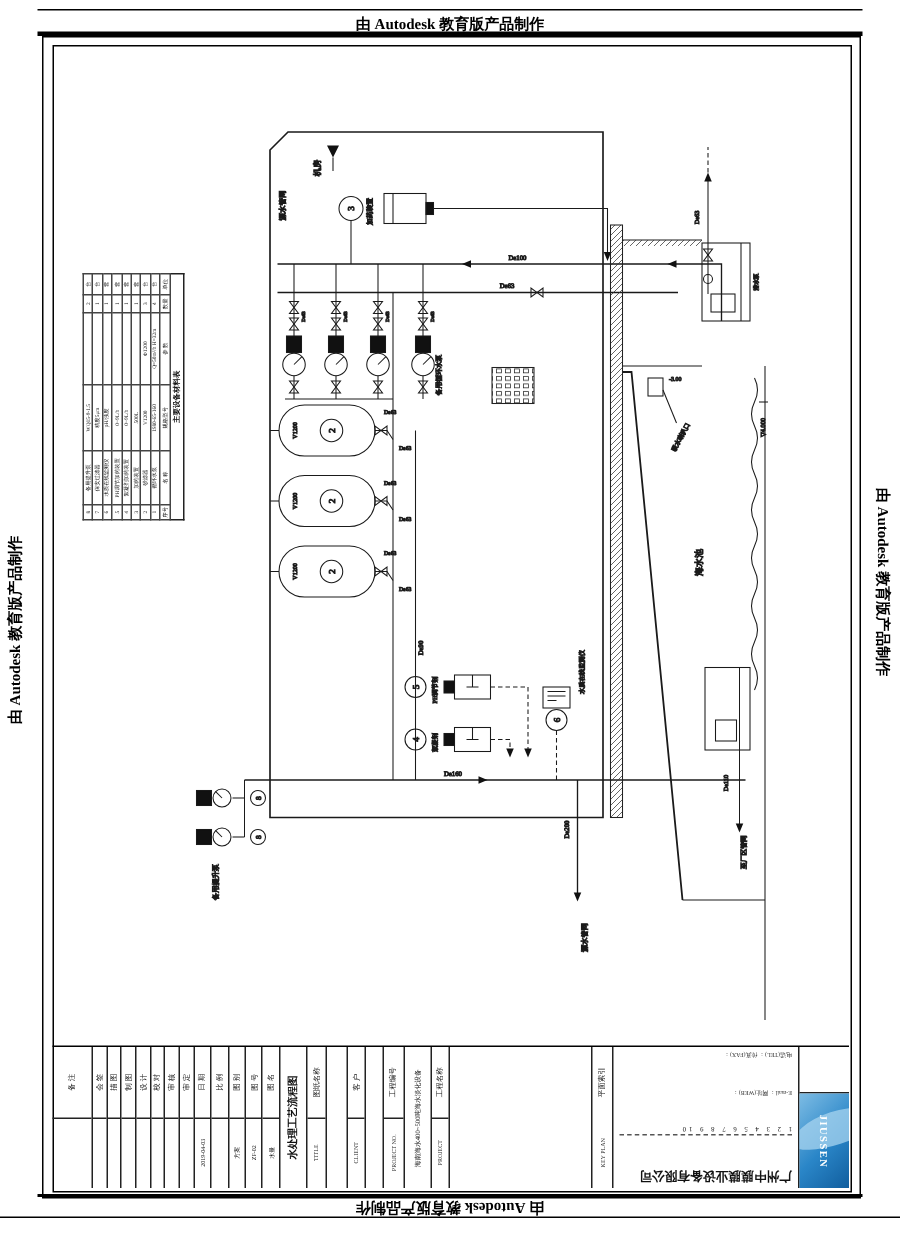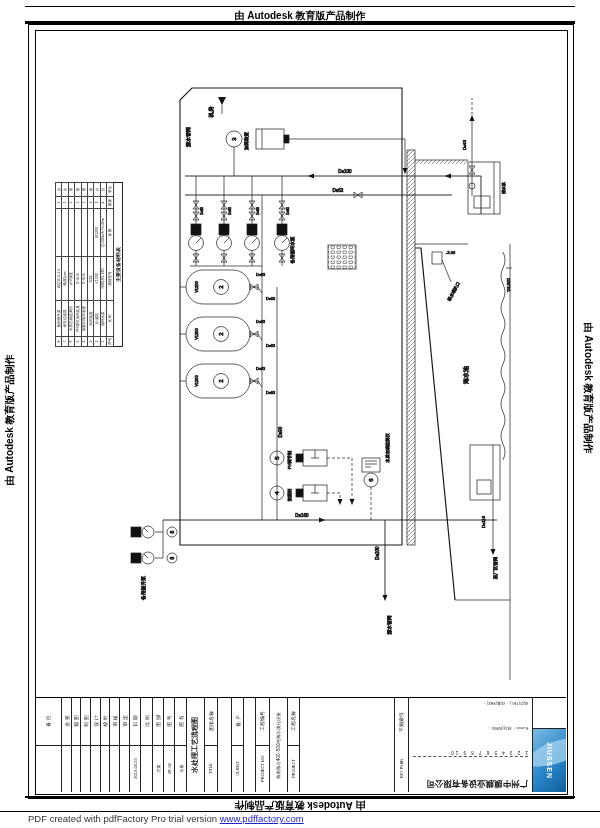--- a/index.html
+++ b/index.html
@@ -1,17 +1,17 @@
 <!DOCTYPE html>
 <html><head>
 <meta charset="utf-8">
 <style>
   html,body{margin:0;padding:0;background:#fff;-webkit-text-size-adjust:none;}
   #page{position:relative;width:600px;height:828px;background:#fff;overflow:hidden;
-        font-family:Liberation Sans, sans-serif;color:#111;}
+        font-family:Liberation Serif, serif;color:#111;}
   .abs{position:absolute;}
   .rule{position:absolute;background:#000;}
   .wm{position:absolute;font-weight:bold;font-size:10px;white-space:nowrap;color:#000;}
   .wm.side{width:150px;text-align:center;}
   .border{position:absolute;border:1px solid #000;}
   .border.thick{border-width:1.5px;}
   
   #footer{position:absolute;left:28px;top:813px;font-size:9.5px;color:#333;}
   #footer a{color:#2222cc;text-decoration:underline;cursor:pointer;}
   
@@ -53,21 +53,20 @@
   <div class="rule" style="left:25px;top:6px;width:550px;height:1px;"></div>
   <div class="wm" style="left:0;top:9px;width:600px;text-align:center;">由 Autodesk 教育版产品制作</div>
   <div class="rule" style="left:25px;top:21px;width:550px;height:2.5px;"></div>
 
   <div class="wm side" style="left:-65px;top:413px;transform:rotate(-90deg);">由 Autodesk 教育版产品制作</div>
   <div class="wm side" style="left:513px;top:381px;transform:rotate(90deg);">由 Autodesk 教育版产品制作</div>
 
   <div class="rule" style="left:25px;top:796px;width:550px;height:2px;"></div>
   <div class="wm" style="left:0;top:798px;width:600px;text-align:center;transform:rotate(180deg);">由 Autodesk 教育版产品制作</div>
   <div class="rule" style="left:0;top:811px;width:600px;height:1px;"></div>
-  <div id="footer"><span>PDF created with pdfFactory Pro trial version </span><a>www.pdffactory.com</a></div>
 
   <div class="border" style="left:28px;top:24px;width:544px;height:773px;"></div>
   <div class="border thick" style="left:35px;top:30px;width:531px;height:763px;"></div>
 
   <svg class="abs" style="left:0;top:0;" width="600" height="828" viewBox="0 0 600 828" stroke="#1a1a1a" stroke-width="0.7" fill="none" font-size="5">
     <defs>
       <path id="vb" d="M-4,-3 L-4,3 L4,-3 L4,3 Z"></path>
       <g id="vv">
           <use href="#vb" transform="rotate(90)"></use>
         </g>

